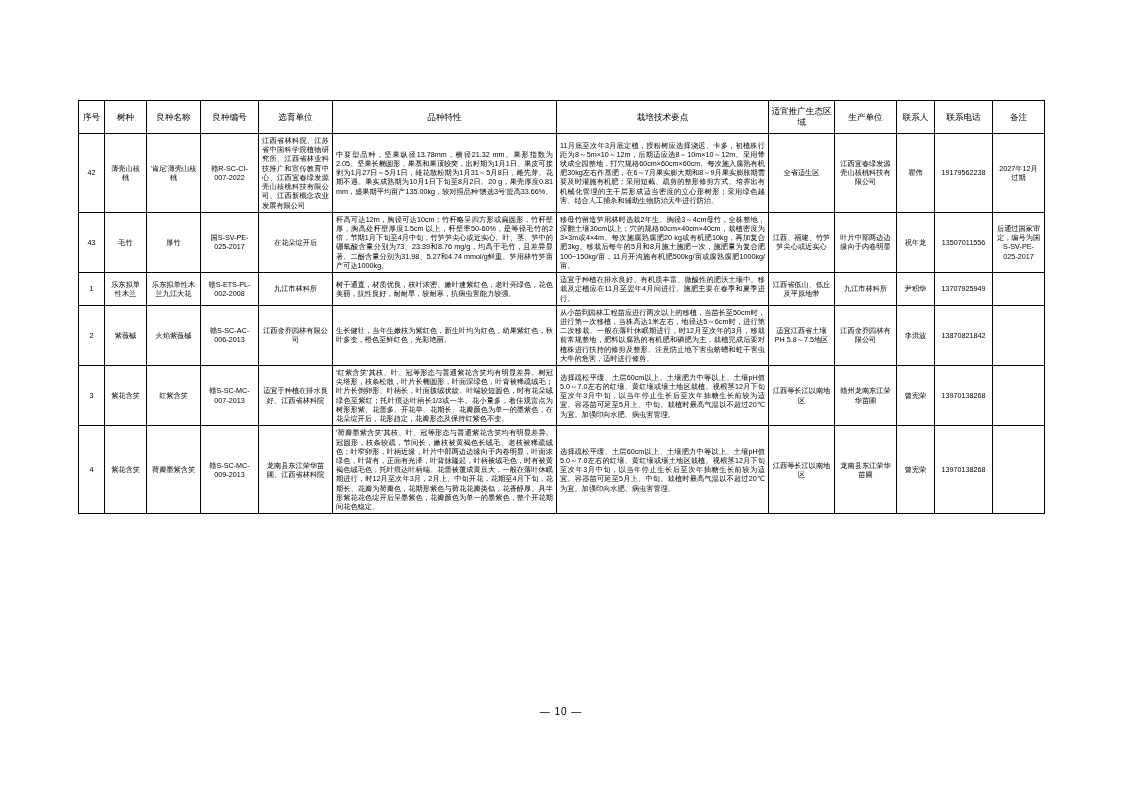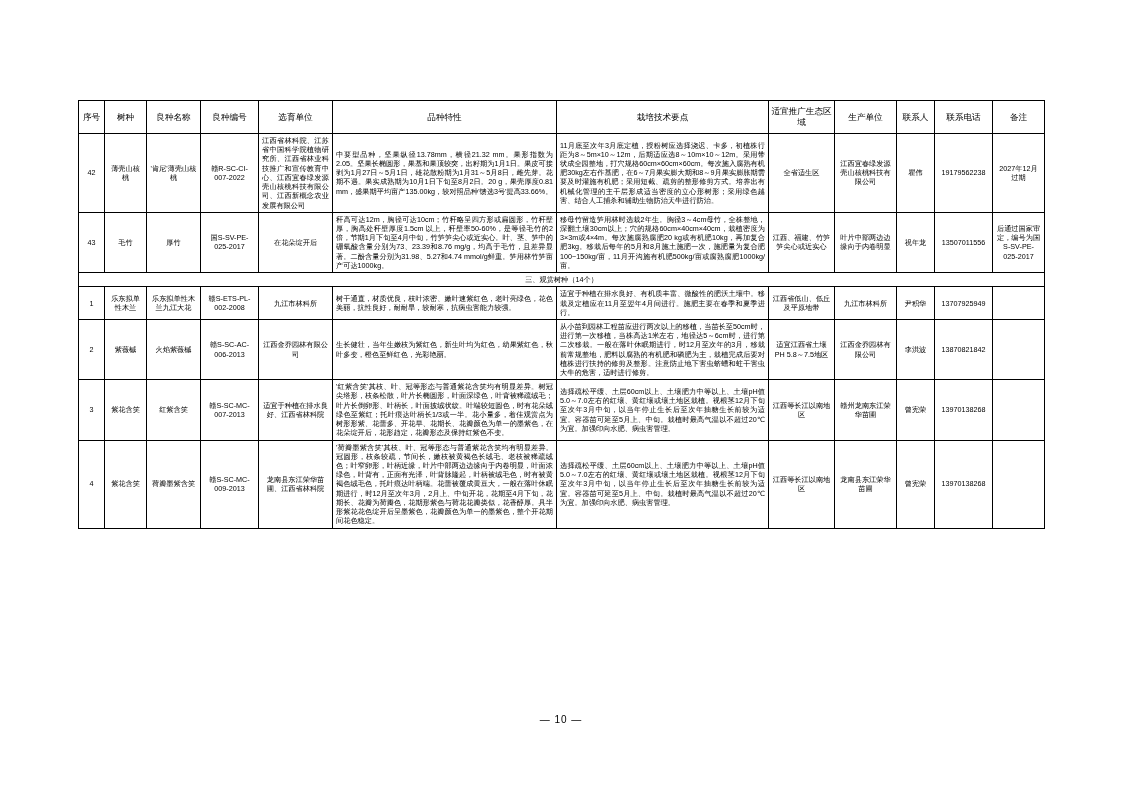--- a/index.html
+++ b/index.html
@@ -47,21 +47,21 @@
   }
   td.section {
     text-align: center;
     font-size: 9px;
     padding: 6px 0;
   }
   .pagenum {
     position: absolute;
     left: 0;
     right: 0;
-    bottom: 68px;
+    bottom: 76px;
     text-align: center;
     font-size: 10px;
     letter-spacing: 1px;
   }
   col.c0 { width: 26px; }
   col.c1 { width: 42px; }
   col.c2 { width: 54px; }
   col.c3 { width: 58px; }
   col.c4 { width: 74px; }
   col.c5 { width: 224px; }
@@ -130,23 +130,20 @@
         <td class="c">在花朵绽开后</td>
         <td class="j">秆高可达12m，胸径可达10cm；竹秆略呈四方形或扁圆形，竹秆壁厚，胸高处秆壁厚度1.5cm 以上，秆壁率50-60%，是等径毛竹的2倍，节期1月下旬至4月中旬，竹笋笋尖心或近实心。叶、茎、笋中的硼氧酸含量分别为73、23.39和8.76 mg/g，均高于毛竹，且差异显著。二酚含量分别为31.98、5.27和4.74 mmol/g鲜重。笋用林竹笋亩产可达1000kg。</td>
         <td class="j">移母竹留造笋用林时选栽2年生。胸径3～4cm母竹，全株整地，深翻土壤30cm以上；穴的规格60cm×40cm×40cm，栽植密度为3×3m或4×4m。每次施腐熟腐肥20 kg或有机肥10kg，再加复合肥3kg。移栽后每年的5月和8月施土施肥一次，施肥量为复合肥100~150kg/亩，11月开沟施有机肥500kg/亩或腐熟腐肥1000kg/亩。</td>
         <td class="c">江西、福建、竹笋笋尖心或近实心</td>
         <td class="c">叶片中部两边边缘向于内卷明显</td>
         <td class="c">祝年龙</td>
         <td class="c">13507011556</td>
         <td class="c">后通过国家审定，编号为国S-SV-PE-025-2017</td>
       </tr>
       <tr>
-        <td class="section" colspan="12">三、观赏树种（14个）</td>
-      </tr>
-      <tr>
         <td class="c">1</td>
         <td class="c">乐东拟单性木兰</td>
         <td class="c">乐东拟单性木兰九江大花</td>
         <td class="c">赣S-ETS-PL-002-2008</td>
         <td class="c">九江市林科所</td>
         <td class="j">树干通直，材质优良，枝叶浓密、嫩叶速紫红色，老叶亮绿色，花色美丽，抗性良好，耐耐旱，较耐寒，抗病虫害能力较强。</td>
         <td class="j">适宜于种植在排水良好、有机质丰富、微酸性的肥沃土壤中。移栽及定植应在11月至翌年4月间进行。施肥主要在春季和夏季进行。</td>
         <td class="c">江西省低山、低丘及平原地带</td>
         <td class="c">九江市林科所</td>
         <td class="c">尹积华</td>

